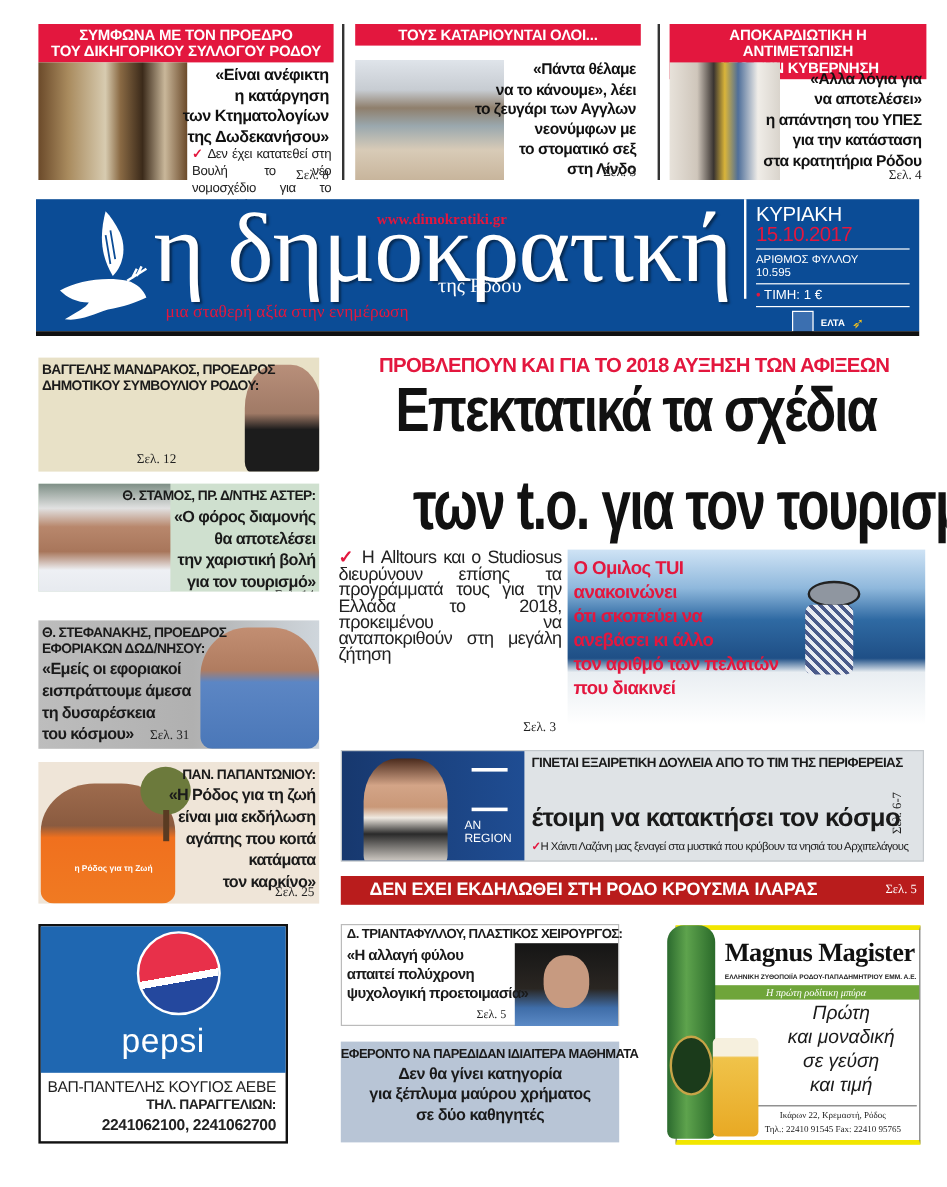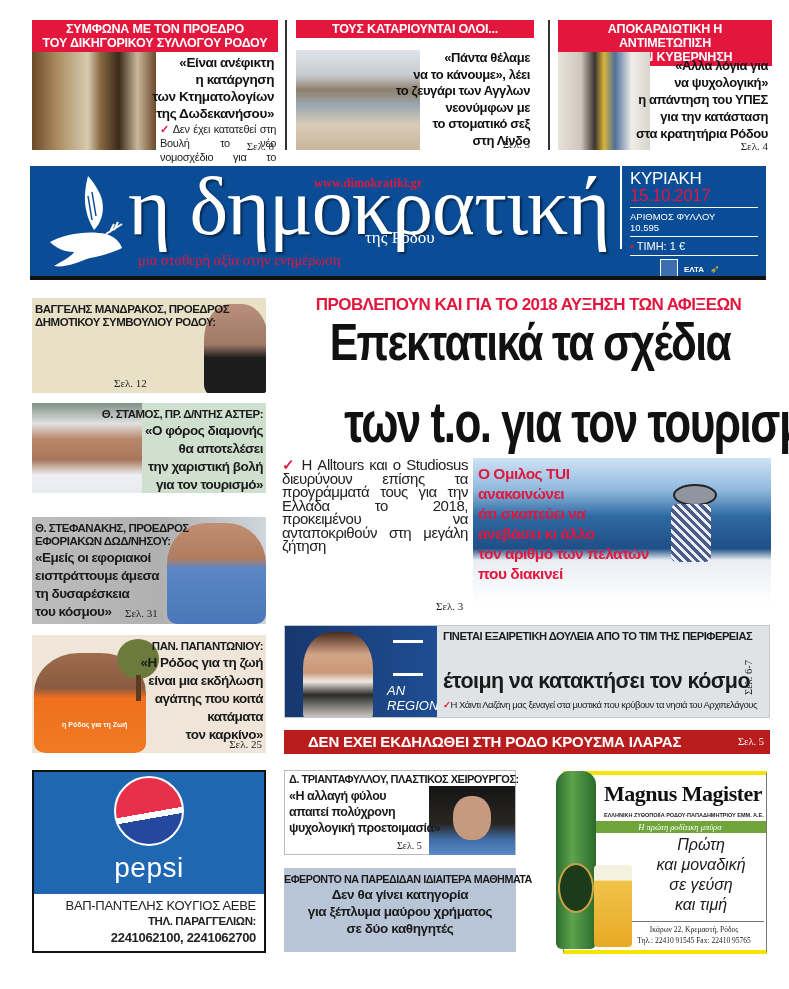--- a/index.html
+++ b/index.html
@@ -49,35 +49,35 @@
 
   #body-text { position: absolute; left: 282px; top: 458px; width: 186px; font-size: 15px; line-height: 13.5px; letter-spacing: -0.45px; color: #222; text-align: justify; }
   #body-sel { position: absolute; left: 436px; top: 600px; }
 
   #tui { position: absolute; left: 473px; top: 458px; width: 298px; height: 146px; background: linear-gradient(180deg, #cfe3f5 0%, #8fb8dc 22%, #2f6aa3 40%, #1f4f86 62%, #e9eef2 70%, #ffffff 100%); overflow: hidden; }
   #tui-text { position: absolute; left: 5px; top: 6px; color: #e3173e; font-weight: bold; font-size: 15.5px; line-height: 20px; letter-spacing: -0.5px; }
 
   
   #gastro { position: absolute; left: 284px; top: 625px; width: 486px; height: 93px; background: #dfe3e6; border: 1px solid #c3c8cc; }
   #gastro-photo { position: absolute; left: 0; top: 0; width: 152px; height: 91px; background: linear-gradient(90deg, #17386e 0%, #1f4d93 100%); overflow: hidden; }
-  #gastro-region { position: absolute; left: 102px; top: 57px; color: #fff; font-size: 13px; font-style: italic; }
+  #gastro-region { position: absolute; left: 102px; top: 57px; color: #fff; font-size: 10px; }
   #gastro-kicker { position: absolute; left: 158px; top: 4px; font-weight: bold; font-size: 11.2px; letter-spacing: -0.5px; color: #1a1a1a; white-space: nowrap; }
   #gastro-h1, #gastro-h2 { position: absolute; font-weight: bold; font-size: 21.5px; letter-spacing: -0.6px; color: #1a1a1a; white-space: nowrap; }
   #gastro-h1 { left: 158px; top: 17px; }
   #gastro-h2 { left: 158px; top: 43px; }
   #gastro-sub { position: absolute; left: 158px; top: 73px; font-size: 9.5px; letter-spacing: -0.5px; color: #222; white-space: nowrap; }
   #gastro-sel { position: absolute; right: 3px; top: 46px; transform: rotate(-90deg); transform-origin: center; font-size: 10.5px; }
 
   
   #measles { position: absolute; left: 284px; top: 730px; width: 486px; height: 24px; background: #b91c1c; color: #fff; }
   #measles-text { position: absolute; left: 24px; top: 3px; font-weight: bold; font-size: 15px; letter-spacing: -0.2px; white-space: nowrap; }
   #measles-sel { position: absolute; right: 6px; top: 6px; color: #fff; font-size: 10.5px; }
 
   
-  #pepsi { position: absolute; left: 32px; top: 770px; width: 234px; height: 183px; border: 2px solid #111; background: #fff; }
+  #pepsi { position: absolute; left: 32px; top: 770px; width: 208px; height: 183px; border: 2px solid #111; background: #fff; }
   #pepsi-top { position: absolute; left: 0; top: 0; width: 100%; height: 122px; background: #1f67b1; }
   #pepsi-globe { position: absolute; left: 80px; top: 4px; width: 70px; height: 70px; border-radius: 50%; background: linear-gradient(170deg, #e8304a 0%, #e8304a 52%, #ffffff 52%, #ffffff 60%, #24489e 60%, #24489e 100%); border: 2px solid #fff; }
   #pepsi-word { position: absolute; left: 0; width: 100%; top: 80px; text-align: center; color: #fff; font-size: 28px; letter-spacing: 0.5px; }
   #pepsi-company { position: absolute; right: 8px; top: 126px; font-size: 13px; color: #222; letter-spacing: -0.3px; }
   #pepsi-tel-lbl { position: absolute; right: 8px; top: 143px; font-weight: bold; font-size: 11.5px; color: #222; letter-spacing: -0.4px; }
   #pepsi-tel { position: absolute; right: 8px; top: 158px; font-weight: bold; font-size: 13px; color: #222; letter-spacing: -0.3px; }
 
   
   #surgeon { position: absolute; left: 284px; top: 770px; width: 232px; height: 85px; border: 1px solid #bbb; background: #fff; }
   #surgeon-who { position: absolute; left: 4px; top: 2px; font-weight: bold; font-size: 11px; letter-spacing: -0.5px; white-space: nowrap; color: #1a1a1a; }
@@ -141,21 +141,21 @@
 <div class="vsep" style="left:548px;"></div>
 
 <div class="teaser" style="left:558px; width:214px;">
   <div class="band">
     <div>ΑΠΟΚΑΡΔΙΩΤΙΚΗ Η ΑΝΤΙΜΕΤΩΠΙΣΗ</div>
     <div>ΑΠΟ ΤΗΝ ΚΥΒΕΡΝΗΣΗ</div>
   </div>
   <div class="photo" style="top:32px; width:92px; height:98px; background: linear-gradient(90deg,#e7e2da 0%,#cfc6bb 25%,#3a3430 40%,#d9b43a 50%,#4f6f9a 62%,#f0ede8 80%,#d9d4cc 100%);"></div>
   <div class="txt" style="top:37px; font-size:13px; line-height:17px;">
     <div>«Αλλα λόγια για</div>
-    <div>να ψυχολογική»</div>
+    <div>να αποτελέσει»</div>
     <div>η απάντηση του ΥΠΕΣ</div>
     <div>για την κατάσταση</div>
     <div>στα κρατητήρια Ρόδου</div>
   </div>
   <span class="sel abs" style="right:4px; top:120px;">Σελ. 4</span>
 </div>
 
 <div id="masthead">
   <svg class="abs" style="left:14px; top:6px;" width="96" height="100" viewBox="0 0 96 100">
     <path d="M44 4 C40 20 38 38 50 58 C58 50 62 36 56 22 C52 14 48 8 44 4 Z" fill="#fff"></path>

